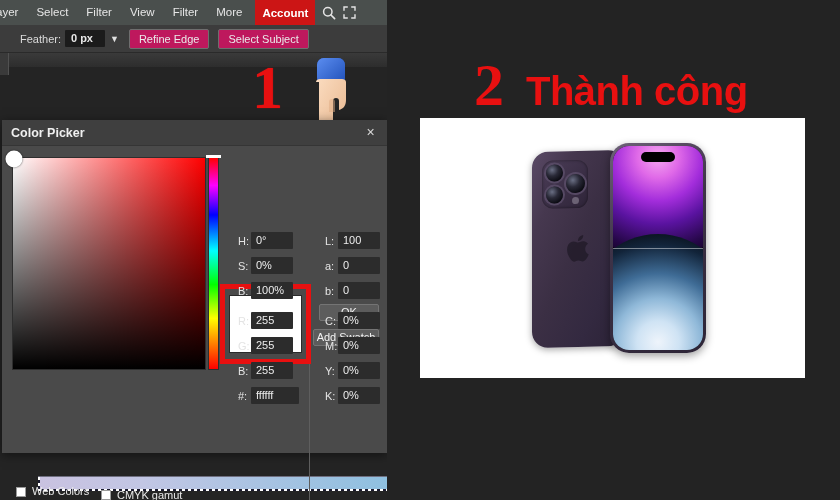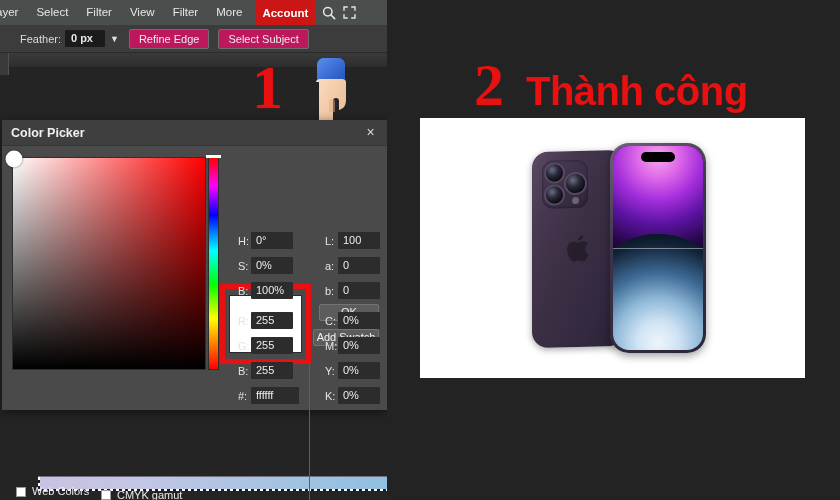--- a/index.html
+++ b/index.html
@@ -87,21 +87,21 @@
     position: absolute; left: 38px; top: 424px; width: 2px; height: 14px;
     background: repeating-linear-gradient(180deg,#ffffff 0 3px,#1a1a2e 3px 6px);
   }
   #strip-top-edge {
     position: absolute; left: 38px; top: 423px; width: 349px; height: 1px;
     background: #6f6f80;
   }
 
   
   #color-picker {
-    position: absolute; left: 2px; top: 120px; width: 385px; height: 290px;
+    position: absolute; left: 2px; top: 120px; width: 385px; height: 333px;
     background: #4a4a4a; box-shadow: 0 2px 10px rgba(0,0,0,.5);
   }
   #cp-titlebar {
     position: relative; height: 26px; background: #3f3f3f;
     display: flex; align-items: center; border-bottom: 1px solid #353535;
   }
   #cp-title { color: #f0f0f0; font-size: 12.5px; font-weight: bold; padding-left: 9px; }
   #cp-close {
     position: absolute; right: 8px; top: 4px; width: 17px; height: 17px;
     color: #d8d8d8; font-size: 14px; text-align: center; line-height: 17px;

